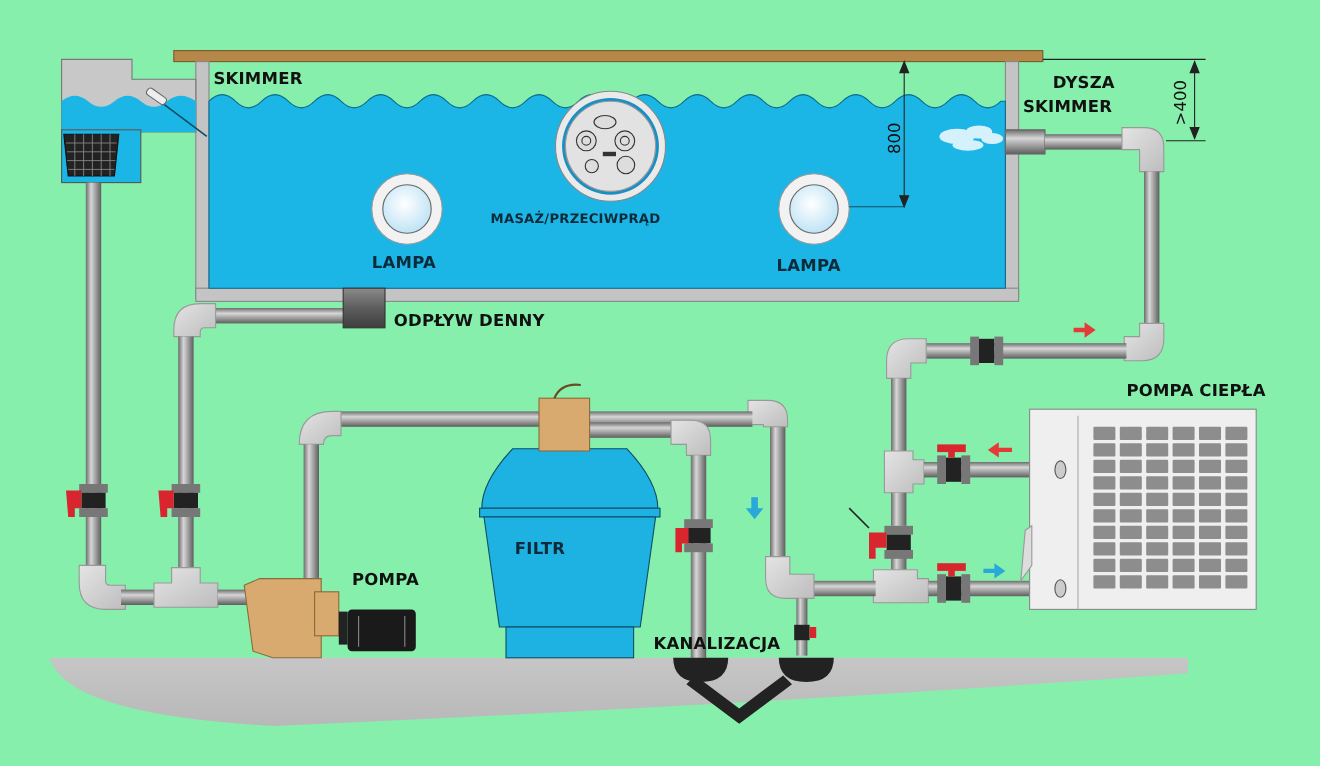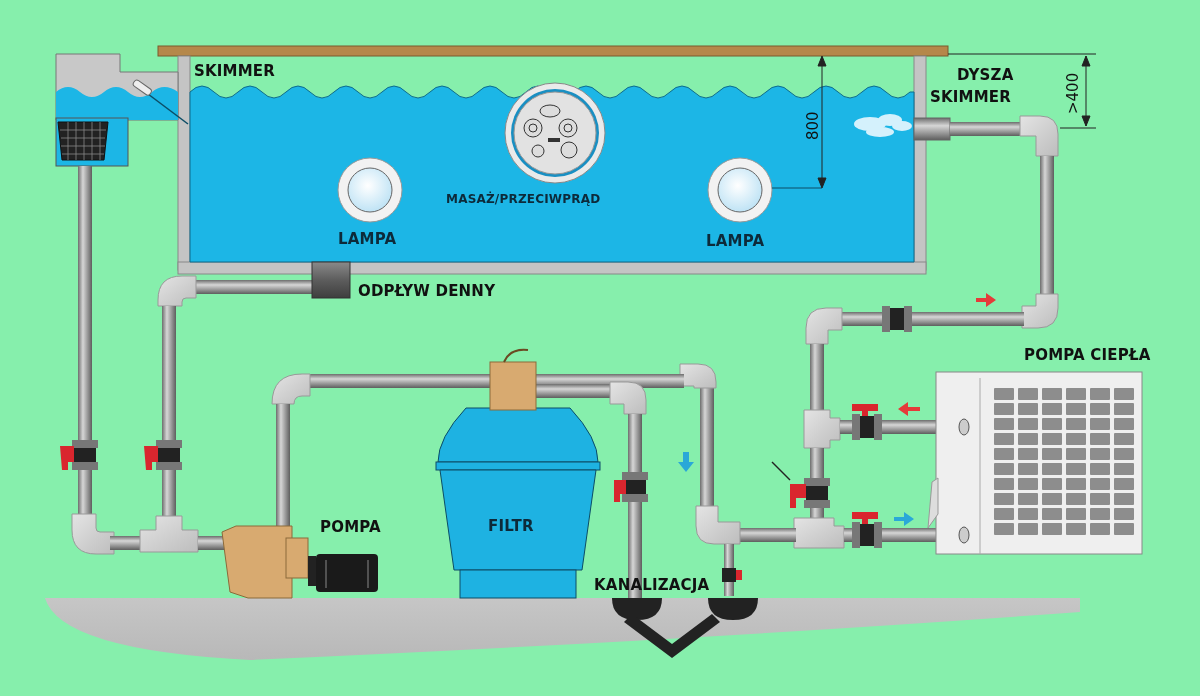--- a/index.html
+++ b/index.html
@@ -325,18 +325,18 @@
 </svg>
 
 <div class="lbl" style="left:194px;top:64px;">SKIMMER</div>
 <div class="lbl" style="left:930px;top:68px;margin-left:27px;">DYSZA</div>
 <div class="lbl" style="left:930px;top:90px;">SKIMMER</div>
 <div class="lbl dark" style="left:446px;top:193px;font-size:12px;">MASAŻ/PRZECIWPRĄD</div>
 <div class="lbl dark" style="left:338px;top:232px;">LAMPA</div>
 <div class="lbl dark" style="left:706px;top:234px;">LAMPA</div>
 <div class="lbl" style="left:358px;top:284px;">ODPŁYW DENNY</div>
 <div class="lbl" style="left:1012px;top:348px;margin-left:12px;">POMPA CIEPŁA</div>
-<div class="lbl dark" style="left:488px;top:492px;margin-top:27px;">FILTR</div>
+<div class="lbl dark" style="left:468px;top:492px;">FILTR</div>
 <div class="lbl" style="left:320px;top:520px;">POMPA</div>
 <div class="lbl" style="left:594px;top:578px;">KANALIZACJA</div>
 <div class="dim" style="left:804px;top:140px;">800</div>
 <div class="dim" style="left:1064px;top:114px;">&gt;400</div>
 </div>
 
 </body></html>

